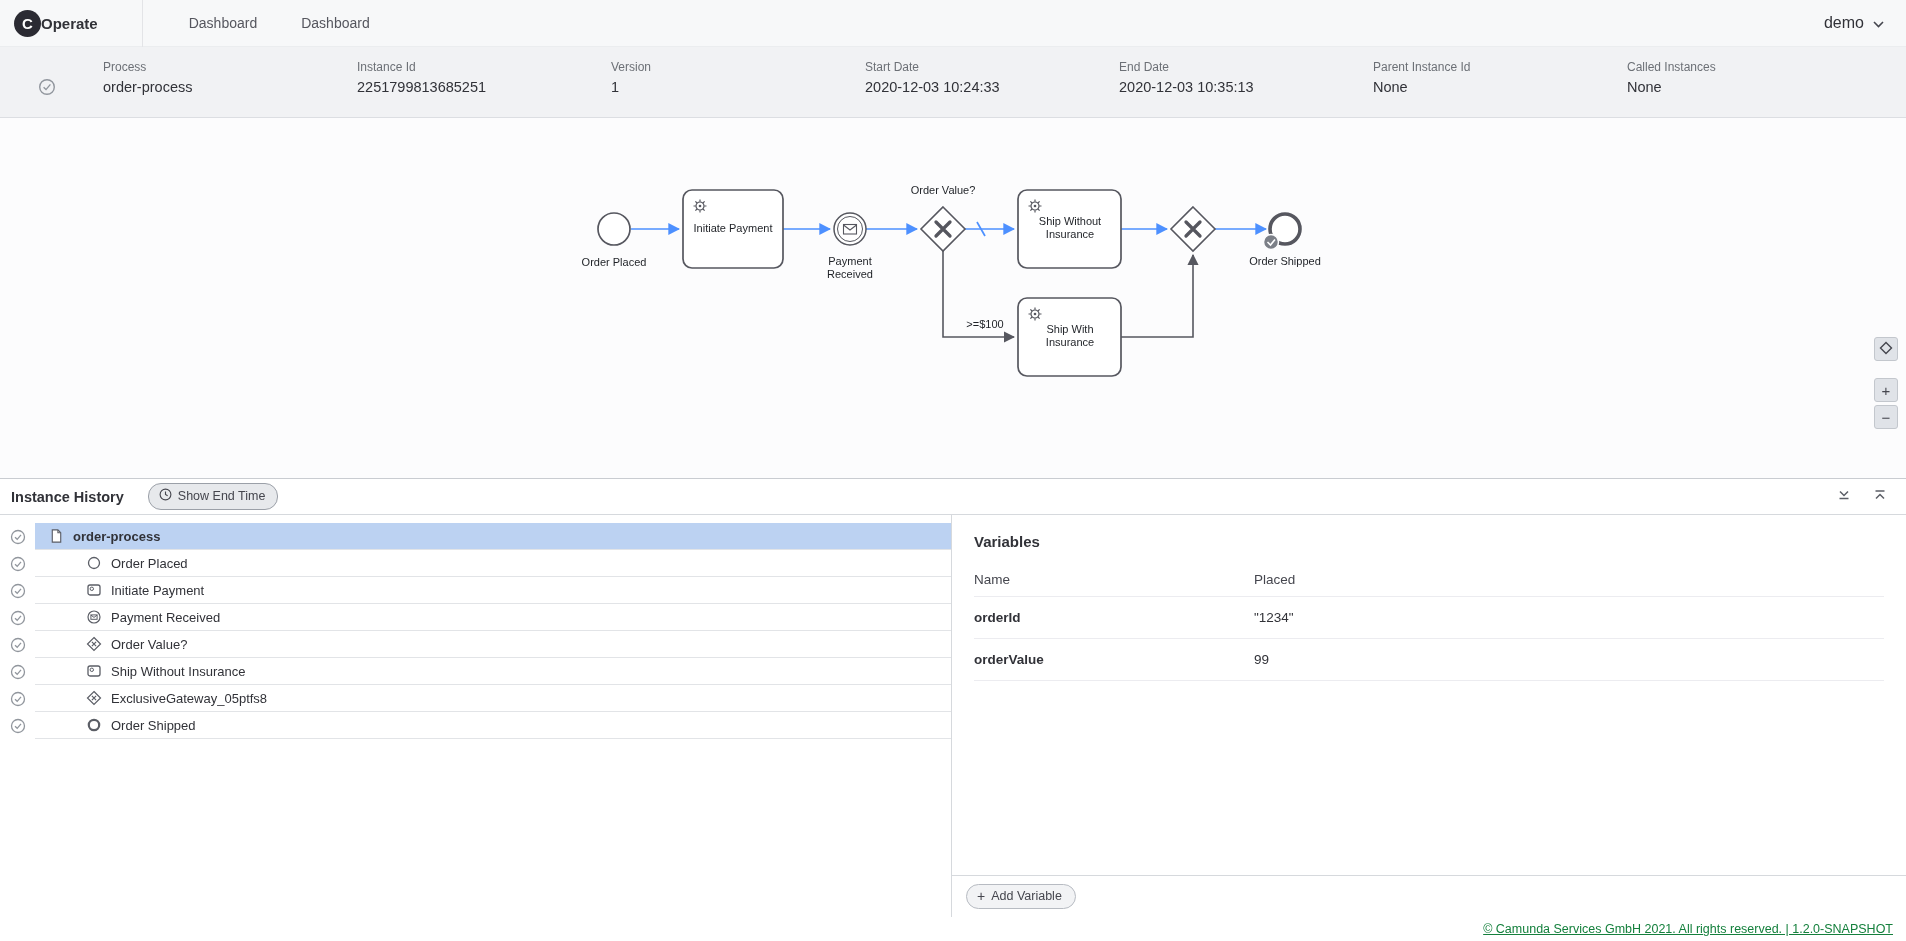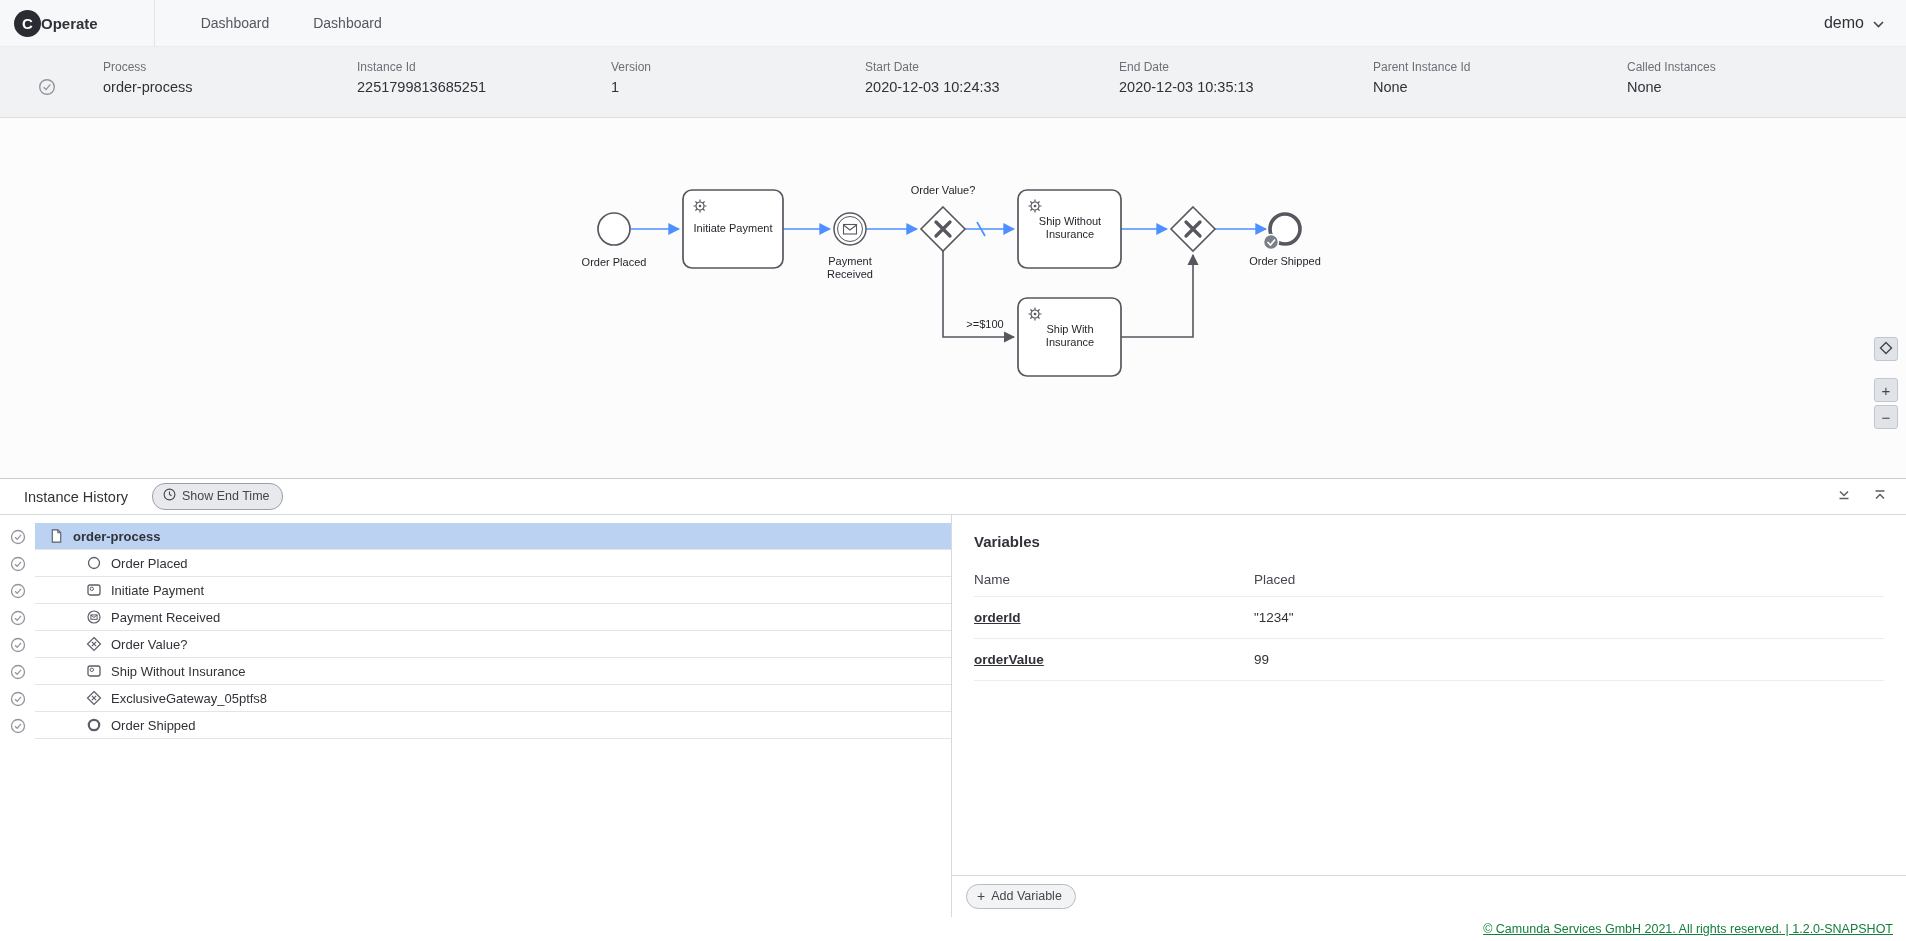--- a/index.html
+++ b/index.html
@@ -19,21 +19,21 @@
   }
   .brand { display:flex; align-items:center; }
   .logo {
     width:27px; height:27px; border-radius:50%;
     background:#2b2b33; color:#fff;
     display:flex; align-items:center; justify-content:center;
     font-weight:bold; font-size:15px; margin-left:14px;
   }
   .brand-name { font-size:15px; font-weight:600; color:#313238; }
   .nav {
-    display:flex; margin-left:56px; padding-left:46px; gap:44px;
+    display:flex; margin-left:44px; padding-left:46px; gap:44px;
     border-left:1px solid #e3e4e7; height:47px; align-items:center;
   }
   .nav-item { font-size:14px; color:#55565e; cursor:pointer; text-decoration:none; }
   .user-menu {
     margin-left:auto; margin-right:22px;
     display:flex; align-items:center; gap:9px;
     font-size:16px; color:#313238; cursor:pointer;
   }
 
   
@@ -70,21 +70,21 @@
   }
   .zbtn.reset { margin-bottom:17px; }
 
   
   .history-header {
     position:absolute; top:478px; left:0; right:0; height:37px;
     background:#ffffff;
     border-top:1px solid #c9ccd1; border-bottom:1px solid #d6d9dd;
     display:flex; align-items:center;
   }
-  .history-title { font-size:14.5px; font-weight:400; margin-left:24px; color:#313238; }
+  .history-title { font-size:14.5px; font-weight:700; margin-left:11px; color:#313238; }
   .pill-btn {
     margin-left:24px; display:flex; align-items:center; gap:6px;
     padding:4px 12px 5px 10px;
     background:#e7e9ec; border:1px solid #9ba0a8; border-radius:13px;
     font-size:12.5px; color:#45464e; cursor:pointer;
   }
   .header-actions { margin-left:auto; margin-right:16px; display:flex; gap:16px; }
   .hd-btn { background:none; border:none; cursor:pointer; padding:2px; }
 
   
@@ -112,21 +112,21 @@
   .v-title { font-size:15px; font-weight:700; padding:18px 14px 0 22px; color:#313238; }
   .v-table { margin:13px 22px 0 22px; }
   .v-head {
     display:grid; grid-template-columns:280px 1fr;
     font-size:13.5px; color:#45464e; padding:9px 0; border-bottom:1px solid #ececf0;
   }
   .vrow {
     display:grid; grid-template-columns:280px 1fr;
     font-size:13.5px; padding:13px 0; border-bottom:1px solid #ececf0;
   }
-  .vname { font-weight:700; color:#313238;text-decoration:underline; }
+  .vname { font-weight:700; color:#313238; }
   .v-footer {
     position:absolute; bottom:0; left:0; right:0; height:42px;
     border-top:1px solid #d6d9dd;
     display:flex; align-items:center; padding-left:14px;
   }
   .add-btn {
     display:flex; align-items:center; gap:6px;
     padding:4px 13px 5px 10px;
     background:#f2f3f5; border:1px solid #b7bbc2; border-radius:13px;
     font-size:12.5px; color:#45464e; cursor:pointer;

